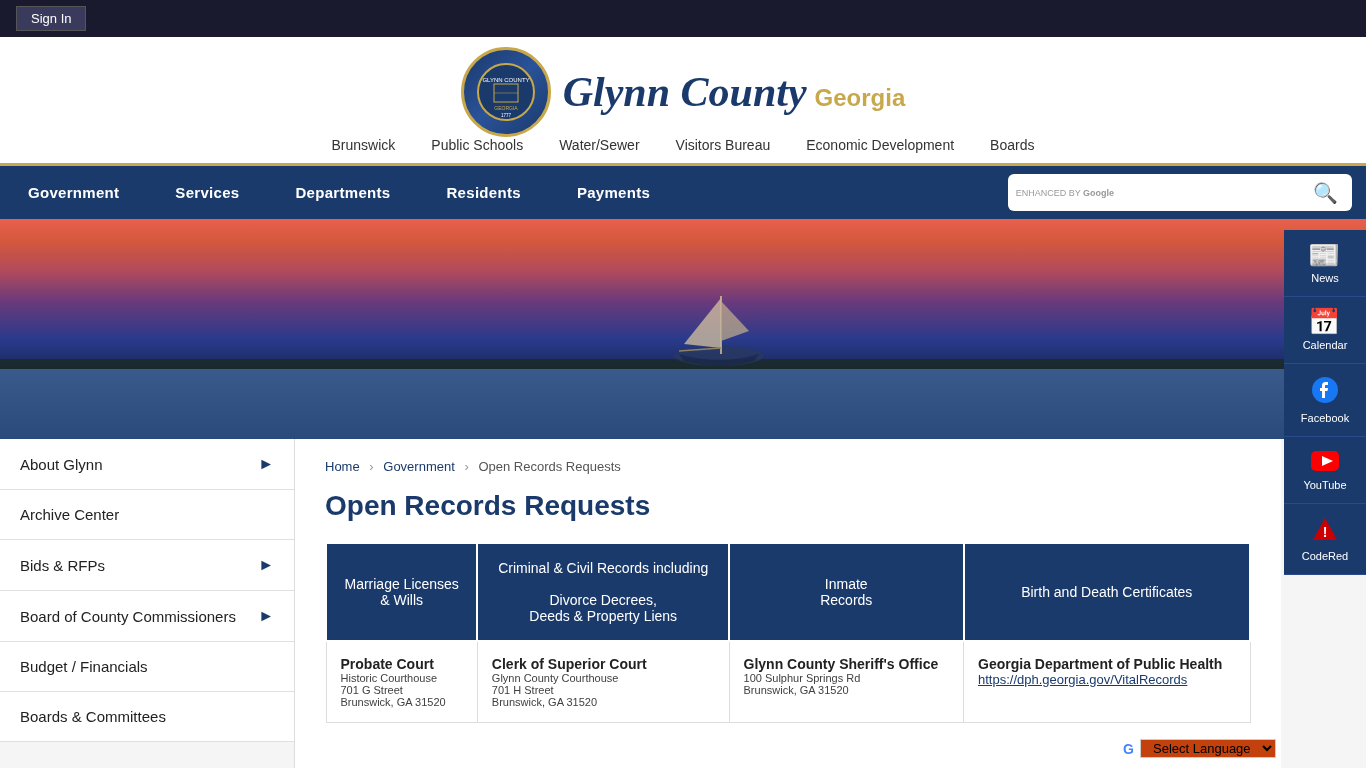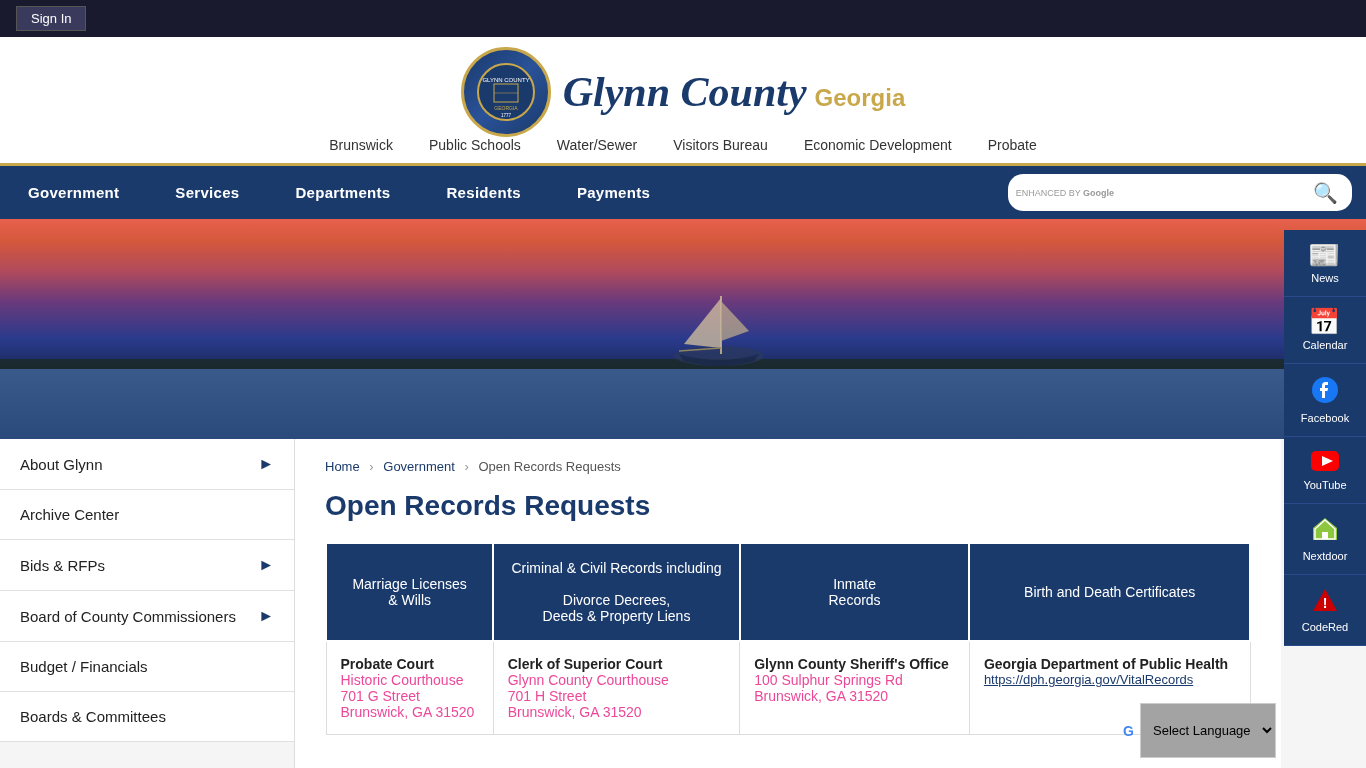--- a/index.html
+++ b/index.html
@@ -64,21 +64,21 @@
       cursor: pointer;
       font-size: 15px;
       font-weight: 600;
       white-space: nowrap;
       letter-spacing: 0.3px;
     }
     .search-area {
       display: flex;
       align-items: center;
       background: #fff;
-      border-radius: 15px;
+      border-radius: 6px;
       margin: 8px 14px;
       padding: 2px 8px;
       flex: 0 0 280px;
     }
     .search-area .enhanced-label { font-size: 9px; color: #999; white-space: nowrap; margin-right: 4px; }
     .search-input {
       border: none;
       outline: none;
       flex: 1;
       font-size: 14px;
@@ -227,38 +227,38 @@
       border: 1px solid #ddd;
       font-size: 13px;
       vertical-align: top;
       background: #fff;
     }
     .records-table .dept-name {
       font-weight: bold;
       color: #222;
       font-size: 14px;
     }
-    .records-table .dept-addr { color: #ec4899; font-size: 14px; }
+    .records-table .dept-addr { color: #404040; font-size: 11px; }
     .records-table a { color: #1a3a6c; }
 
     
     .translate-bar {
       position: fixed;
       bottom: 10px;
       right: 90px;
       display: flex;
       align-items: center;
       gap: 6px;
       font-size: 13px;
       z-index: 200;
     }
     .translate-select {
-      padding: 18px 8px;
+      padding: 0 8px;
       border: 1px solid #ccc;
-      background: #a3a3a3;
+      background: #c2410c;
       font-size: 13px;
       cursor: pointer;
     }
     .google-g { color: #4285F4; font-weight: bold; font-size: 14px; }
   </style>
 </head>
 <body>
 
 <div class="top-bar">
   <div class="top-bar-right">
@@ -284,21 +284,21 @@
         <span class="logo-text"><span>Georgia</span></span>
       </div>
     </div>
   </div>
   <div class="header-links">
     <a href="#">Brunswick</a>
     <a href="#">Public Schools</a>
     <a href="#">Water/Sewer</a>
     <a href="#">Visitors Bureau</a>
     <a href="#">Economic Development</a>
-    <a href="#">Probate</a>
+    <a href="#">Boards</a>
   </div>
 </div>
 
 <div class="nav-bar">
   <div class="nav-items">
     <div class="nav-item">Government</div>
     <div class="nav-item">Services</div>
     <div class="nav-item">Departments</div>
     <div class="nav-item">Residents</div>
     <div class="nav-item">Payments</div>
@@ -349,30 +349,20 @@
     <span>Facebook</span>
   </a>
   <a class="sidebar-icon" href="#">
     <span class="icon-shape">
       <svg width="28" height="20" viewBox="0 0 28 20" xmlns="http://www.w3.org/2000/svg">
         <rect width="28" height="20" rx="5" fill="#ff0000"></rect>
         <polygon points="11,5 22,10 11,15" fill="white"></polygon>
       </svg>
     </span>
     <span>YouTube</span>
-  </a>
-  <a class="sidebar-icon" href="#">
-    <span class="icon-shape">
-      <svg width="26" height="26" viewBox="0 0 26 26" xmlns="http://www.w3.org/2000/svg">
-        <polygon points="13,2 25,12 25,24 1,24 1,12" fill="#8dc63f"></polygon>
-        <polygon points="13,4 23,13 23,23 3,23 3,13" fill="none" stroke="white" stroke-width="1.5"></polygon>
-        <rect x="10" y="16" width="6" height="7" fill="white"></rect>
-      </svg>
-    </span>
-    <span>Nextdoor</span>
   </a>
   <a class="sidebar-icon" href="#">
     <span class="icon-shape">
       <svg width="26" height="26" viewBox="0 0 26 26" xmlns="http://www.w3.org/2000/svg">
         <polygon points="13,2 25,24 1,24" fill="#cc0000"></polygon>
         <text x="13" y="21" text-anchor="middle" fill="white" font-size="14" font-weight="bold">!</text>
       </svg>
     </span>
     <span>CodeRed</span>
   </a>

